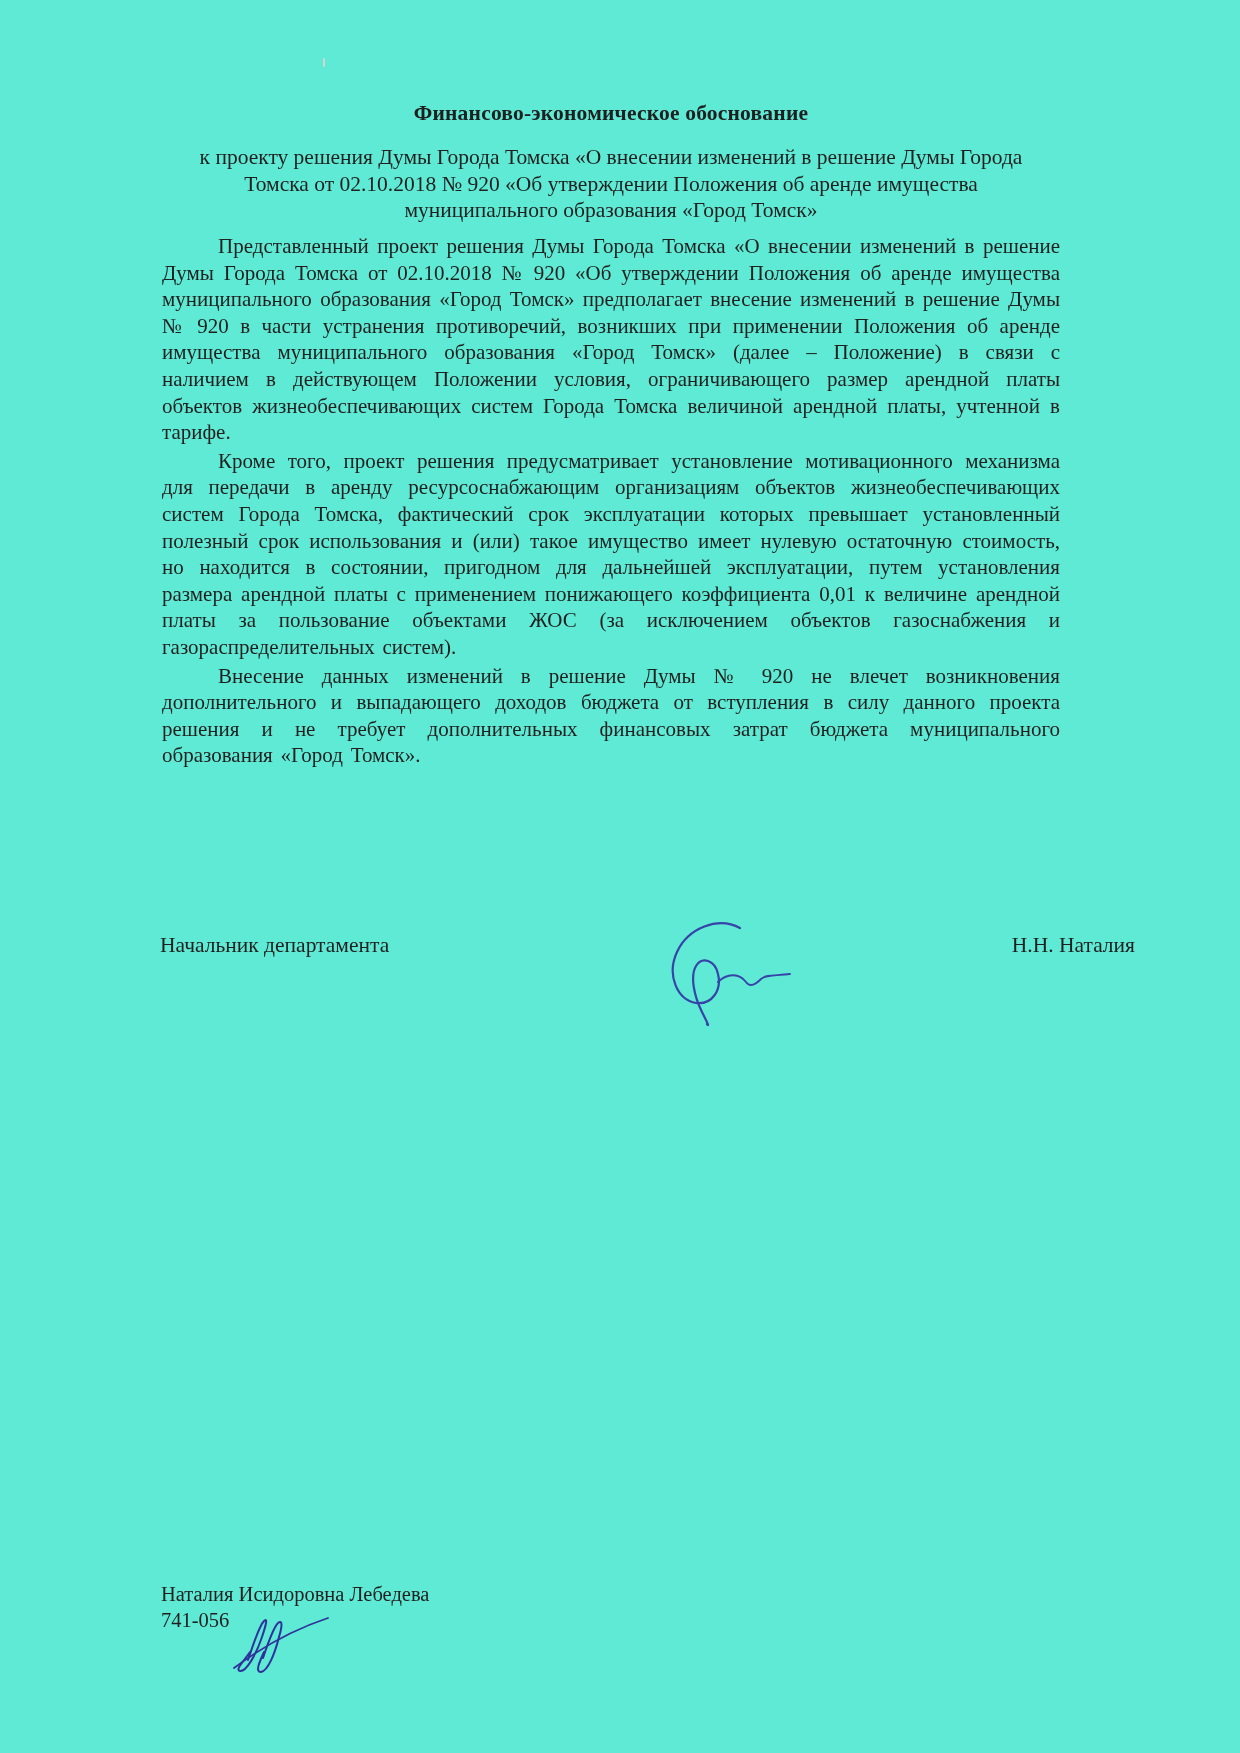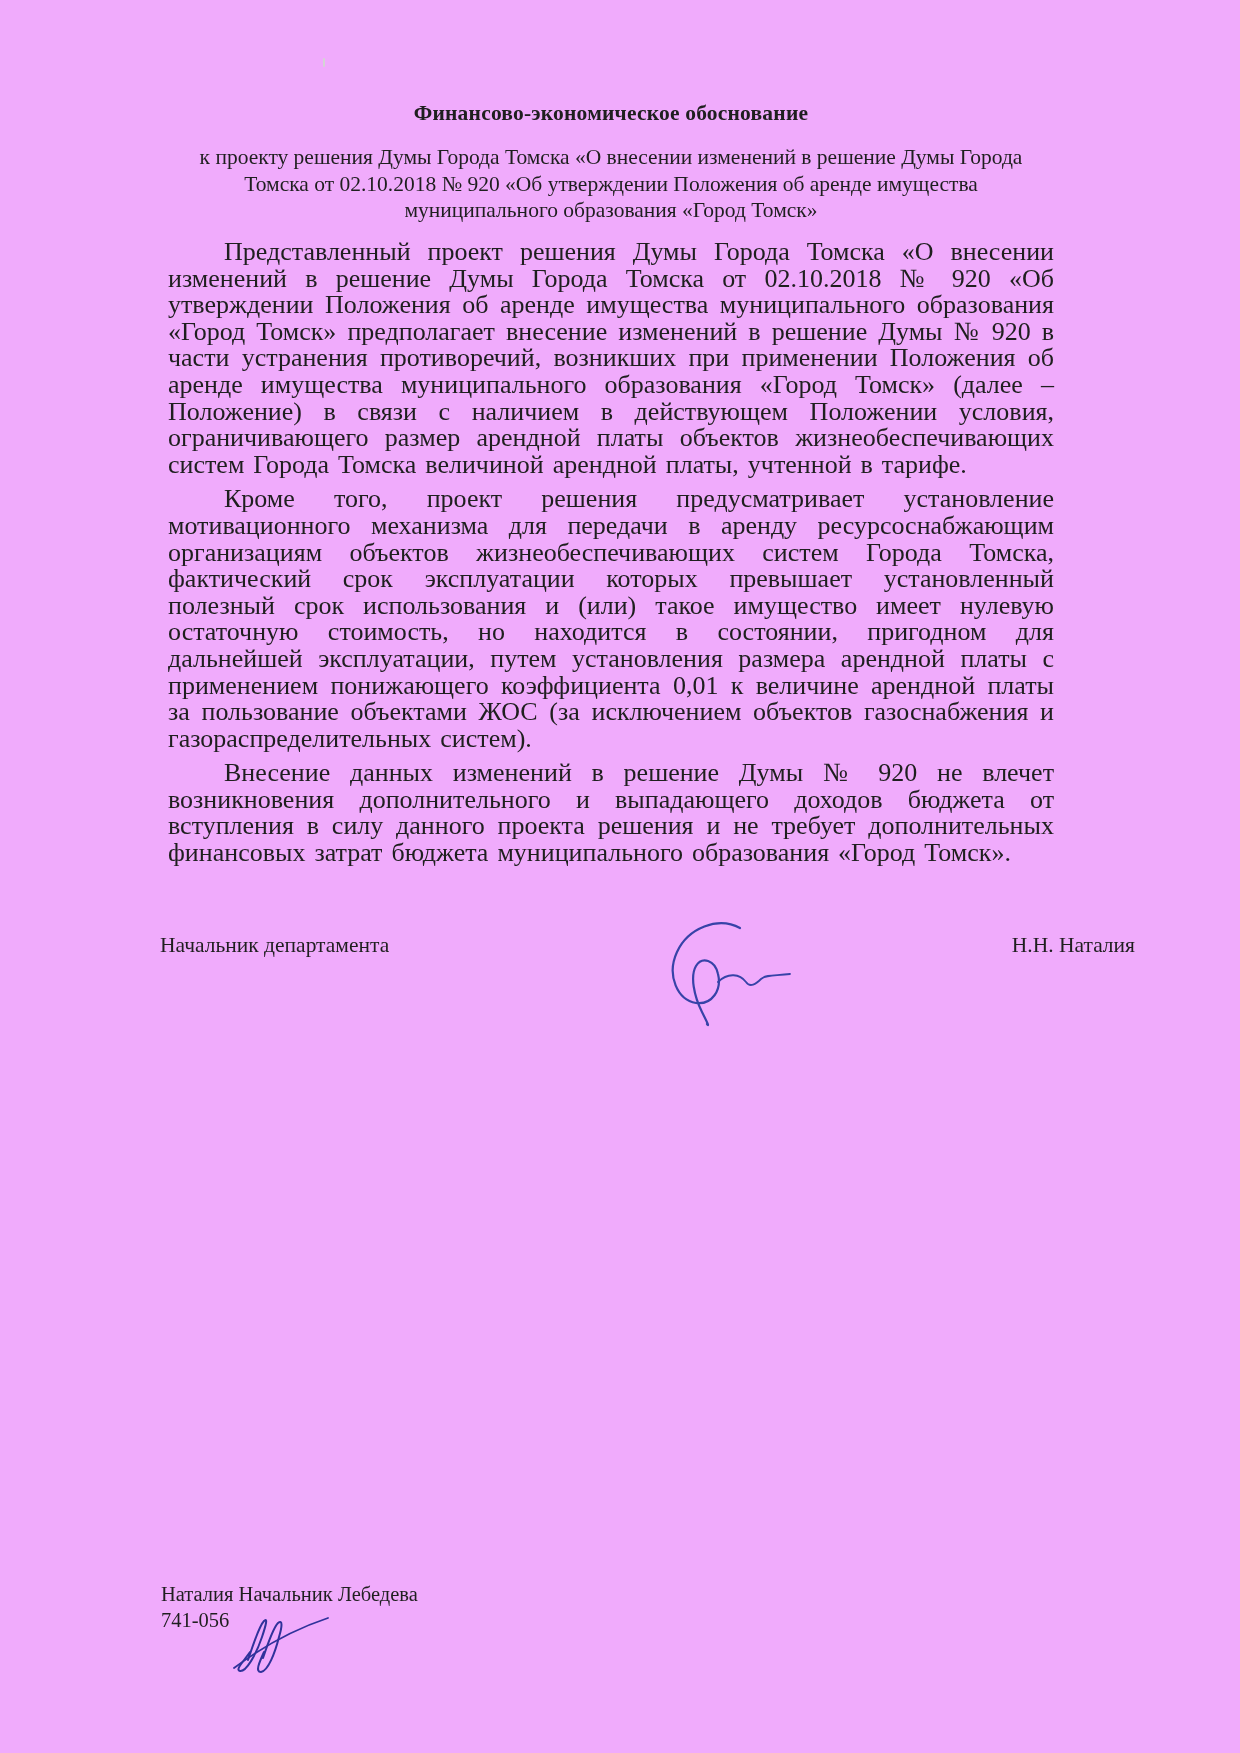--- a/index.html
+++ b/index.html
@@ -5,21 +5,21 @@
   html, body {
     margin: 0;
     padding: 0;
     background: #e8e8e8;
   }
   .page {
     position: relative;
     width: 1240px;
     height: 1753px;
     margin: 0 auto;
-    background: #f0abfc;
+    background: #5eead4;
     font-family: "Liberation Serif", "DejaVu Serif", serif;
     color: #1f1f1f;
     overflow: hidden;
   }
   .doc-header {
     position: absolute;
     top: 100px;
     left: 160px;
     width: 902px;
     text-align: center;
@@ -36,22 +36,22 @@
     font-size: 21.5px;
     line-height: 26.5px;
   }
   .doc-body {
     position: absolute;
     top: 231px;
     left: 160px;
     width: 902px;
   }
   .doc-body p {
-    margin: 8px;
-    font-size: 26px;
+    margin: 2px;
+    font-size: 21px;
     line-height: 26.6px;
     text-align: justify;
     text-indent: 56px;
     word-spacing: 2.5px;
   }
   .sig-row {
     position: absolute;
     top: 933px;
     left: 160px;
     width: 975px;
@@ -114,21 +114,21 @@
     <span>Начальник департамента</span>
     <span>Н.Н. Наталия</span>
   </div>
 
   <svg class="sig-scribble-main" viewBox="0 0 140 110">
     <path d="M80,10 C58,-2 28,10 17,34 C6,58 18,82 36,85 C52,87 62,72 58,56 C55,42 42,38 36,48 C30,58 34,78 42,94 C46,102 50,110 47,106" stroke-width="2.2" stroke="#3743a8"></path>
     <path d="M58,64 C68,54 80,56 86,64 C90,70 96,66 101,61 C107,56 116,58 130,56" stroke-width="1.8" stroke="#3743a8"></path>
   </svg>
 
   <div class="footer-block">
-    <div>Наталия Начальник Лебедева</div>
+    <div>Наталия Исидоровна Лебедева</div>
     <div>741-056</div>
   </div>
 
   <svg class="sig-scribble-footer" viewBox="0 0 110 66">
     <path d="M26,44 C19,54 11,62 16,63 C22,64 32,47 38,29 C42,17 44,9 40,13 C35,18 28,40 24,52" stroke-width="2" stroke="#30329b"></path>
     <path d="M40,44 C35,55 31,64 37,64 C44,63 51,45 55,29 C58,19 59,11 54,15 C49,20 43,38 39,50" stroke-width="2" stroke="#30329b"></path>
     <path d="M10,60 C34,42 68,22 104,10" stroke-width="1.8" stroke="#30329b"></path>
   </svg>
 
 </div>

